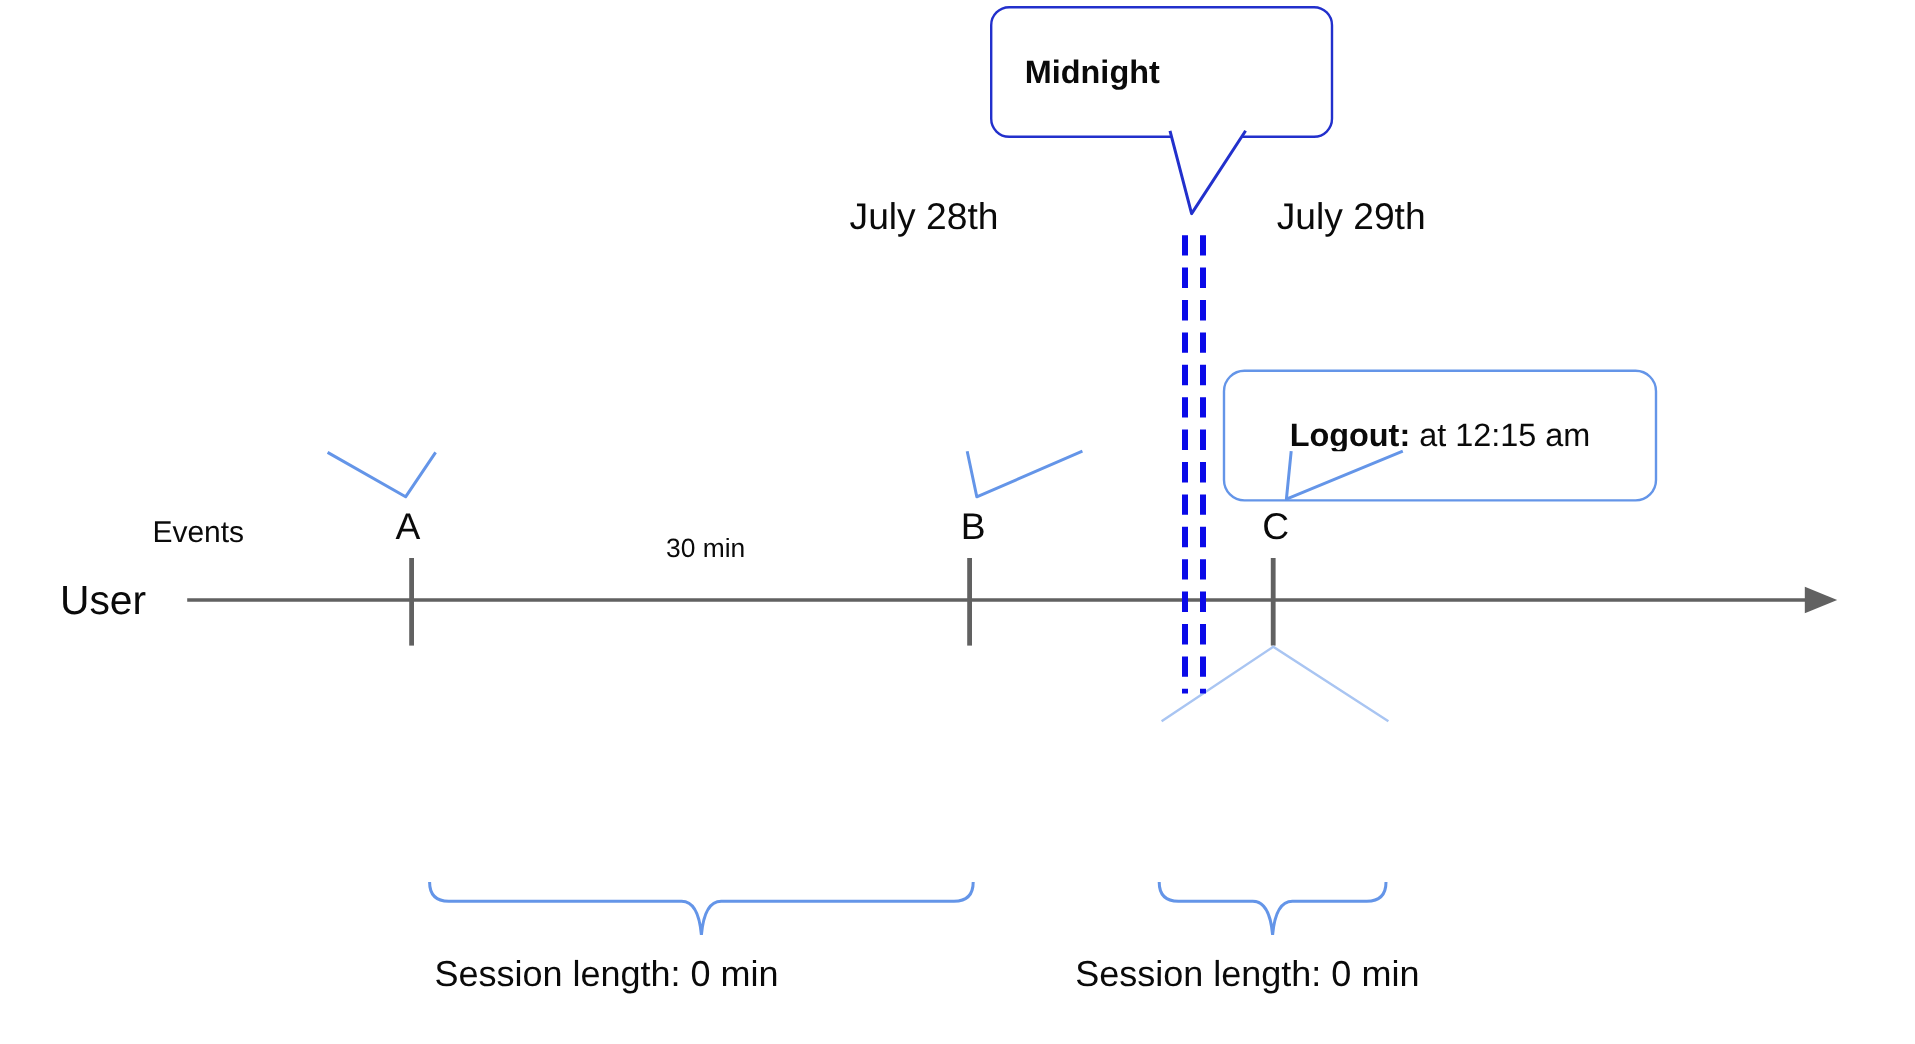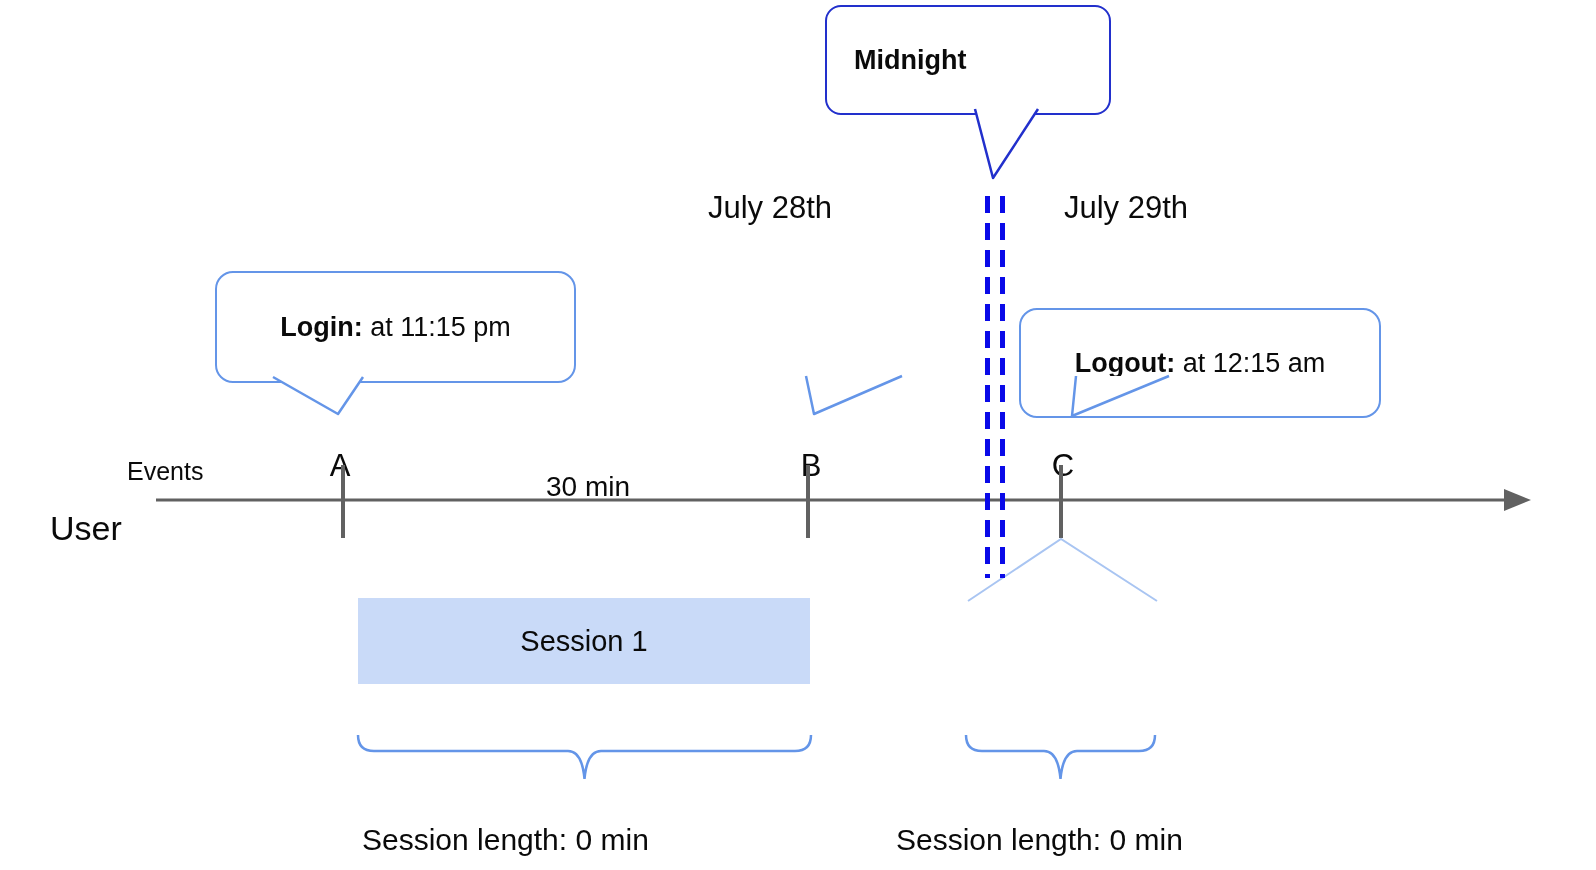--- a/index.html
+++ b/index.html
@@ -5,21 +5,21 @@
   html, body { margin: 0; padding: 0; background: #ffffff; }
   #canvas {
     position: relative;
     width: 1596px;
     height: 870px;
     background: #ffffff;
     font-family: "Liberation Sans", "DejaVu Sans", sans-serif;
     color: var(--text-black, #0a0a0a);
     overflow: hidden;
   }
-  .abs { position: absolute; margin-top: 27px; }
+  .abs { position: absolute; }
   .label { white-space: pre; }
   .center-x { transform: translateX(-50%); }
 
   
   .bubble {
     position: absolute;
     background: #ffffff;
     display: flex;
     align-items: center;
     justify-content: center;
@@ -48,21 +48,21 @@
     justify-content: center;
     font-size: 29px;
     z-index: 1;
   }
 
   
   .date-label   { font-size: 31px; }
   .events-label { font-size: 25px; }
   .user-label   { font-size: 34px; }
   .mark-label   { font-size: 31px; }
-  .interval-label { font-size: 28px; }
+  .interval-label { font-size: 22px; }
   .length-label { font-size: 30px; }
 
   
   #overlay {
     position: absolute;
     left: 0; top: 0;
     z-index: 5;
     pointer-events: none;
   }
   #overlay .axis      { stroke: var(--axis-gray, #616161); stroke-width: 3; }
@@ -80,42 +80,36 @@
 
 <div id="canvas">
 
   <div class="bubble dark" style="left:825px; top:5px; width:255px; height:106px;">
     <span class="t">Midnight</span>
   </div>
 
   <div class="abs label date-label center-x" style="left:770px; top:163px;">July 28th</div>
   <div class="abs label date-label center-x" style="left:1126px; top:163px;text-align:right;">July 29th</div>
 
-  <div class="bubble light" style="left:215px; top:271px; width:357px; height:108px;">
-    <span class="t"><b>Login:</b><span> at 11:15 pm</span></span>
-  </div>
 
 
   <div class="bubble light" style="left:1019px; top:272px; width:358px; height:106px;margin-top:36px;">
     <span class="t"><b>Logout:</b><span> at 12:15 am</span></span>
   </div>
 
   <div class="abs label events-label" style="left:127px; top:430px;">Events</div>
 
   <div class="abs label mark-label center-x" style="left:340px; top:421px;">A</div>
   <div class="abs label mark-label center-x" style="left:811px; top:421px;">B</div>
   <div class="abs label mark-label center-x" style="left:1063px; top:421px;">C</div>
 
   <div class="abs label interval-label center-x" style="left:588px; top:444px;">30 min</div>
 
   <div class="abs label user-label" style="left:50px; top:482px;">User</div>
 
-  <div class="session" style="left:358px; top:598px; width:452px; height:86px;">
-    <span>Session 1</span>
-  </div>
 
   <div class="abs label length-label" style="left:362px; top:796px;">Session length: 0 min</div>
   <div class="abs label length-label" style="left:896px; top:796px;">Session length: 0 min</div>
 
   <svg id="overlay" width="1596" height="870" viewBox="0 0 1596 870">
 
     <line class="axis" x1="156" y1="500" x2="1508" y2="500"></line>
     <polygon class="axis-fill" points="1504,489 1531,500 1504,511"></polygon>
 
     <line class="tick" x1="343" y1="465" x2="343" y2="538"></line>

